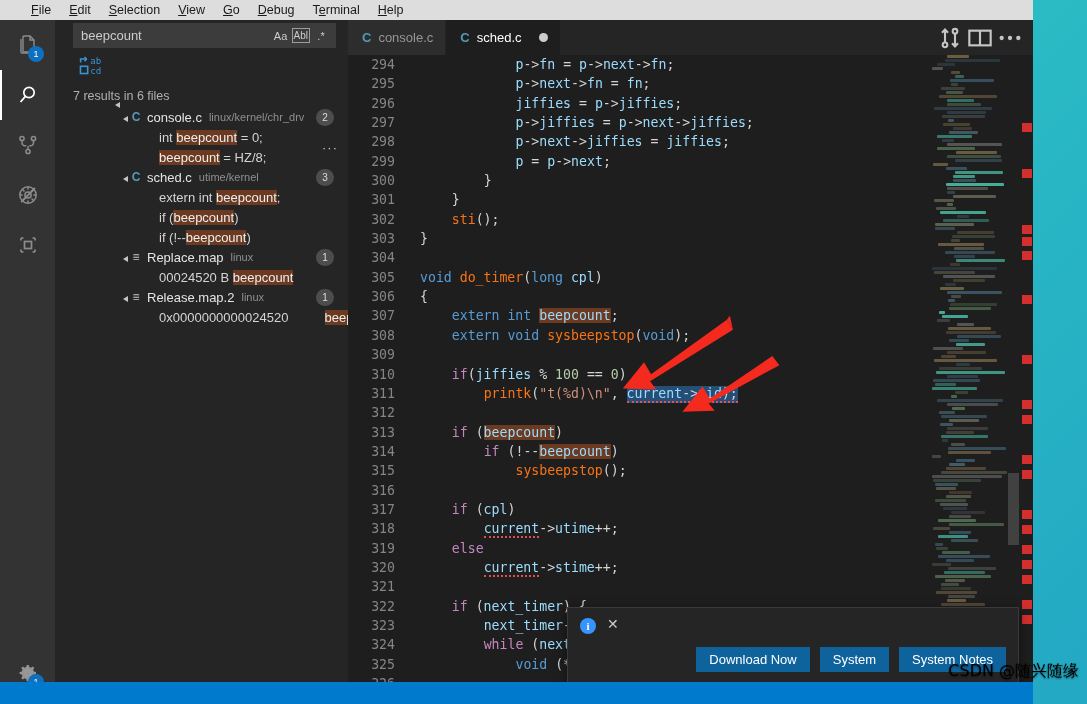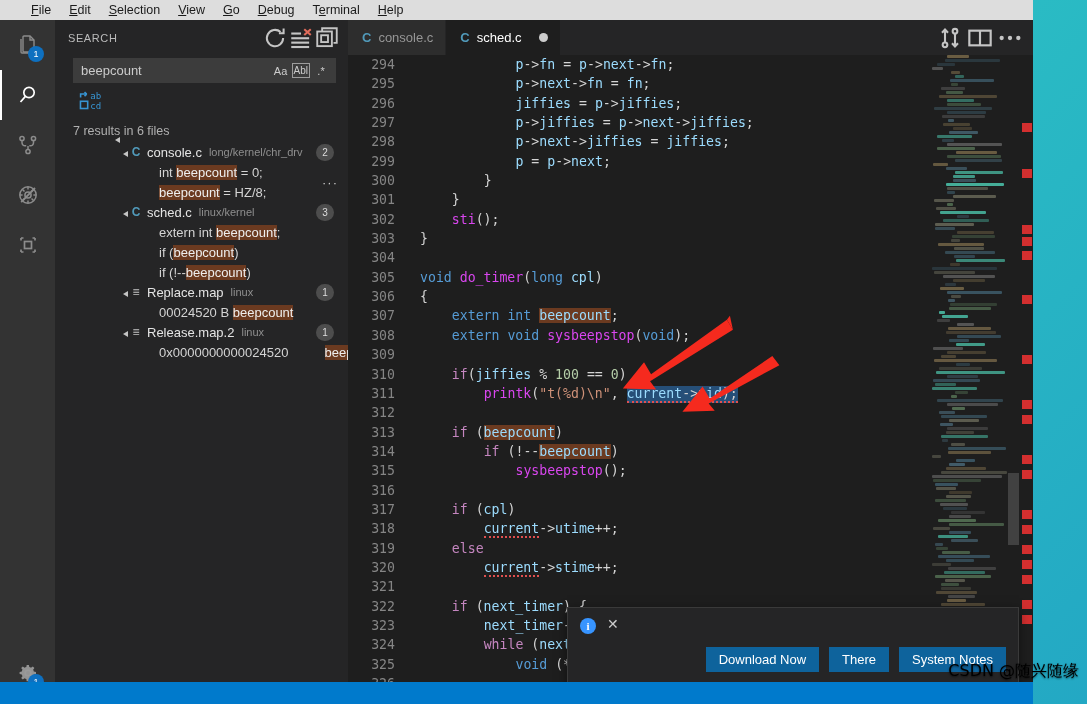--- a/index.html
+++ b/index.html
@@ -119,21 +119,21 @@
   }
   .cline { height:19.35px; display:flex; align-items:flex-start; position:relative; }
   .lnum {
     width:47px; text-align:right; padding-right:25px; color:#858585; flex:0 0 72px;
     font-family:"DejaVu Sans Mono","Liberation Mono",monospace; font-size:13.2px;
   }
   .ctext { flex:1; position:relative; }
   
   .k  { color:#c586c0; }      
   .t  { color:#569cd6; }      
-  .f  { color:#d946ef; }      
+  .f  { color:#f97316; }      
   .v  { color:#9cdcfe; }      
   .s  { color:#ce9178; }      
   .n  { color:#b5cea8; }      
   .p  { color:#d4d4d4; }      
   .sel{ background:#264f78; }
   .shl{ background:#6b3a20; }
   .sq { border-bottom:2px dotted #e05050; }
   
   #minimap { position:absolute; right:13px; top:0; bottom:0; width:92px; background:#1e1e1e; overflow:hidden; }
   .mmline { height:3px; margin:0 0 1px 4px; border-radius:1px; }
@@ -232,45 +232,20 @@
           <svg viewBox="0 0 24 24" fill="#9a9a9a">
             <path d="M12 8.4a3.6 3.6 0 1 0 0 7.2 3.6 3.6 0 0 0 0-7.2zm0 5.6a2 2 0 1 1 0-4 2 2 0 0 1 0 4z"></path>
             <path d="M20 13.1v-2.2l-2.2-.4a6.3 6.3 0 0 0-.7-1.7l1.3-1.8-1.6-1.6-1.8 1.3a6.3 6.3 0 0 0-1.7-.7L12.9 4h-2.2l-.4 2a6.3 6.3 0 0 0-1.7.7L6.8 5.4 5.2 7l1.3 1.8a6.3 6.3 0 0 0-.7 1.7l-2.2.4v2.2l2.2.4c.15.6.4 1.15.7 1.7L5.2 17l1.6 1.6 1.8-1.3c.55.3 1.1.55 1.7.7l.4 2.2h2.2l.4-2.2c.6-.15 1.15-.4 1.7-.7l1.8 1.3 1.6-1.6-1.3-1.8c.3-.55.55-1.1.7-1.7l2.2-.4z" opacity=".95"></path>
           </svg>
           <span class="badge">1</span>
         </div>
       </div>
     </div>
 
     <div id="sidebar">
-      <div id="sb-header">
-        <span class="title">SEARCH</span>
-        <span class="hicon">
-          <svg viewBox="0 0 16 16" fill="none" stroke="#c5c5c5" stroke-width="1.25">
-            <path d="M13 8a5 5 0 1 1-1.6-3.65"></path>
-              <path d="M13.3 2.2v2.9h-2.9"></path>
-          </svg>
-        </span>
-        <span class="hicon">
-          <svg viewBox="0 0 16 16">
-            <rect x="2" y="7.5" width="11" height="1.3" fill="#c5c5c5"></rect>
-            <rect x="2" y="10.2" width="11" height="1.3" fill="#c5c5c5"></rect>
-            <rect x="2" y="12.9" width="11" height="1.3" fill="#c5c5c5"></rect>
-            <rect x="2" y="4.6" width="6" height="1.3" fill="#c5c5c5"></rect>
-            <path d="M10 2.6 L14 6.2 M14 2.6 L10 6.2" stroke="#e06c5b" stroke-width="1.3"></path>
-          </svg>
-        </span>
-        <span class="hicon">
-          <svg viewBox="0 0 16 16" fill="none" stroke="#c5c5c5" stroke-width="1.15">
-            <rect x="2" y="4" width="9" height="9"></rect>
-              <rect x="4.4" y="6.3" width="4.2" height="4.2"></rect>
-            <path d="M5 4V2h9v9h-2"></path>
-          </svg>
-        </span>
-      </div>
 
       <div id="sb-body">
         <span class="toggle-arrow">
           <svg viewBox="0 0 10 10">
               <path d="M7 2 L2 5 L7 8 Z" fill="#c5c5c5"></path>
             </svg>
         </span>
 
         <div id="searchbox-wrap">
           <div class="inputrow">
@@ -298,32 +273,32 @@
 
         <div id="result-summary">7 results in 6 files</div>
 
         <div id="results-tree">
             <div class="filerow">
               <span class="tw"><svg viewBox="0 0 10 10" width="10" height="10">
                   <path d="M7 2 L2 5 L7 8 Z" fill="#c5c5c5"></path>
                 </svg></span>
               <span class="ficon" style="color:#519aba">C</span>
               <span class="fname">console.c</span>
-              <span class="fpath">long/kernel/chr_drv</span>
+              <span class="fpath">linux/kernel/chr_drv</span>
               <span class="fcount">2</span>
             </div>
             <div class="matchrow">int <span class="hl">beepcount</span> = 0;</div>
             <div class="matchrow"><span class="hl">beepcount</span> = HZ/8;</div>
             <div class="filerow">
               <span class="tw"><svg viewBox="0 0 10 10" width="10" height="10">
                   <path d="M7 2 L2 5 L7 8 Z" fill="#c5c5c5"></path>
                 </svg></span>
               <span class="ficon" style="color:#519aba">C</span>
               <span class="fname">sched.c</span>
-              <span class="fpath">linux/kernel</span>
+              <span class="fpath">utime/kernel</span>
               <span class="fcount">3</span>
             </div>
             <div class="matchrow">extern int <span class="hl">beepcount</span>;</div>
             <div class="matchrow">if (<span class="hl">beepcount</span>)</div>
             <div class="matchrow">if (!--<span class="hl">beepcount</span>)</div>
             <div class="filerow">
               <span class="tw"><svg viewBox="0 0 10 10" width="10" height="10">
                   <path d="M7 2 L2 5 L7 8 Z" fill="#c5c5c5"></path>
                 </svg></span>
               <span class="ficon" style="color:#c5c5c5;font-weight:normal;font-size:12px">≡</span>
@@ -583,21 +558,21 @@
         </svg>
       </div>
 
       <div id="notification">
         <div id="notif-top">
           <span id="notif-icon">i</span>
           <span id="notif-close">✕</span>
         </div>
         <div id="notif-btns">
           <button class="nbtn">Download Now</button>
-          <button class="nbtn">There</button>
+          <button class="nbtn">System</button>
           <button class="nbtn">System Notes</button>
         </div>
       </div>
 
     </div>
   </div>
 
   <div id="statusbar"></div>
 </div>
 

